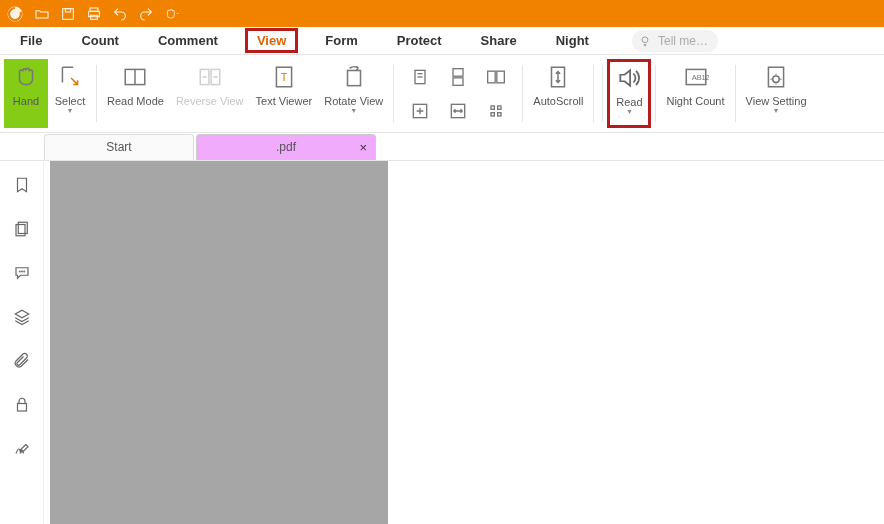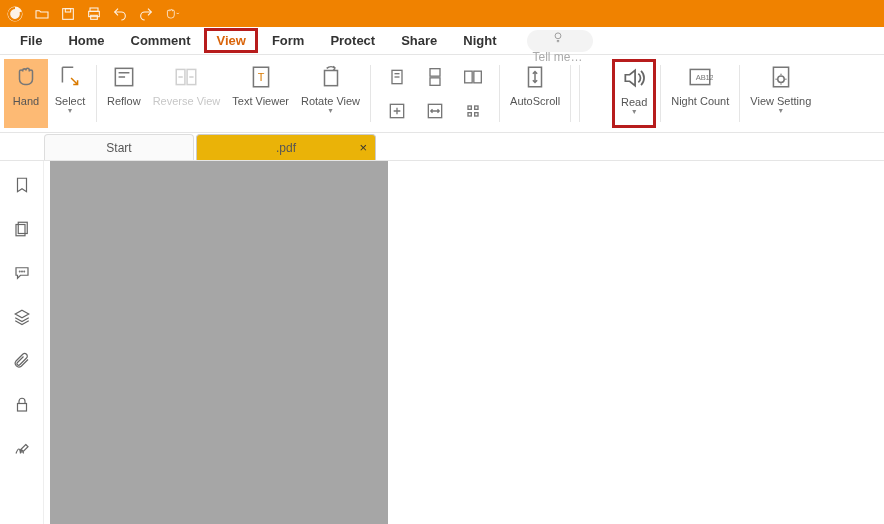--- a/index.html
+++ b/index.html
@@ -4,44 +4,44 @@
 <style>
   * { box-sizing: border-box; margin: 0; padding: 0; font-family: "Segoe UI", Arial, sans-serif; }
   body { width: 884px; height: 524px; overflow: hidden; background: #fff; }
 
   
   .titlebar { height: 27px; background: #f08200; display: flex; align-items: center; padding: 0 6px; gap: 10px; }
   .titlebar .tb-icon { width: 16px; height: 16px; display: flex; align-items: center; justify-content: center; color: #fff; opacity: 0.9; }
   .titlebar .logo { width: 18px; height: 18px; }
 
   
-  .menubar { height: 28px; border-bottom: 1px solid #e5e5e5; display: flex; align-items: center; padding-left: 8px; gap: 2px; }
+  .menubar { height: 28px; border-bottom: 1px solid #e5e5e5; display: flex; align-items: center; padding-left: 8px; gap: 15px; }
   .menu-item { font-size: 13px; font-weight: 600; color: #333; padding: 4px 12px; cursor: pointer; position: relative; }
   .menu-item.highlight { border: 3px solid #b71c1c; color: #d9640a; padding: 2px 9px; text-align: right; }
-  .search-pill { margin-left: 16px; display: flex; align-items: center; background: #f3f3f3; border-radius: 12px; height: 22px; padding: 0 10px 0 6px; gap: 6px; flex-direction: column; }
+  .search-pill { margin-left: 16px; display: flex; align-items: center; background: #f3f3f3; border-radius: 12px; height: 22px; padding: 0 10px 0 6px; gap: 6px; }
   .search-pill .bulb { color: #999; }
   .search-pill .ph { font-size: 12px; color: #aaa; }
 
   
   .ribbon { height: 78px; border-bottom: 1px solid #e5e5e5; display: flex; align-items: stretch; padding: 4px 4px; }
   .rb-btn { display: flex; flex-direction: column; align-items: center; justify-content: flex-start; padding: 4px 6px 0 6px; min-width: 44px; cursor: pointer; color: #555; font-size: 11px; text-align: center; line-height: 1.2; }
   .rb-btn .ic { width: 28px; height: 28px; display: flex; align-items: center; justify-content: center; margin-bottom: 4px; color: #666; }
-  .rb-btn.active { background: #fdba74; }
+  .rb-btn.active { background: #84cc16; }
   .rb-btn.disabled { color: #c7c7c7; }
   .rb-btn.disabled .ic { color: #d0d0d0; }
   .rb-btn .caret::after { content: "▾"; font-size: 8px; color: #888; display: block; margin-top: -2px;}
   .rb-sep { width: 1px; background: #e5e5e5; margin: 6px 4px; }
   .rb-grid { display: grid; grid-template-columns: repeat(3, 28px); grid-template-rows: repeat(2, 28px); gap: 6px 10px; padding: 6px 8px; align-content: center;}
   .rb-grid .gi { width: 28px; height: 28px; display:flex; align-items:center; justify-content:center; color:#777; cursor:pointer; }
-  .rb-btn.readbox { border: 3px solid #b71c1c; padding: 2px 4px 0 4px; margin-left: 28px;}
-
-  
-  .tabbar { height: 28px; display: flex; align-items: flex-end; padding-left: 44px; border-bottom: 1px solid #e5e5e5; }
+  .rb-btn.readbox { border: 3px solid #b71c1c; padding: 2px 4px 0 4px;}
+
+  
+  .tabbar { height: 28px; display: flex; align-items: center; padding-left: 44px; border-bottom: 1px solid #e5e5e5; }
   .tab { height: 26px; display: flex; align-items: center; justify-content: center; font-size: 12px; color: #555; padding: 0 28px; border: 1px solid #ddd; border-bottom: none; border-radius: 4px 4px 0 0; background: #fafafa; margin-right: 2px; position: relative;}
-  .tab.active { background: #eab308; border-color: #ccc; }
+  .tab.active { background: #f0abfc; border-color: #ccc; }
   .tab .close { position: absolute; right: 8px; font-size: 13px; color: #333;}
   .tab.wide { min-width: 180px; }
 
   
   .content { display: flex; height: calc(524px - 27px - 28px - 78px - 28px); }
   .sidepanel { width: 44px; border-right: 1px solid #eee; display: flex; flex-direction: column; align-items: center; padding-top: 14px; gap: 24px; }
   .sidepanel .sp { width: 20px; height: 20px; color: #666; display:flex; align-items:center; justify-content:center; cursor:pointer;}
   .doc-area { flex: 0 0 auto; width: 338px; background: #a6a6a6; margin-left: 6px;}
   .rest { flex: 1; background: #fff; }
 
@@ -90,21 +90,21 @@
   <span class="tb-icon">
     <svg viewBox="0 0 28 24" width="22" height="16" fill="none" stroke="#fff" stroke-width="1.4">
         <path d="M6 12V7a1.5 1.5 0 1 1 3 0V6a1.5 1.5 0 1 1 3 0V5.5a1.5 1.5 0 1 1 3 0V7a1.5 1.5 0 1 1 3 0v7a5 5 0 0 1-5 5h-2a5 5 0 0 1-5-5z"></path>
         <path d="M22 10l2 2 2-2"></path>
       </svg>
   </span>
 </div>
 
 <div class="menubar">
   <div class="menu-item">File</div>
-  <div class="menu-item">Home</div>
+  <div class="menu-item">Count</div>
   <div class="menu-item">Comment</div>
   <div class="menu-item highlight">View</div>
   <div class="menu-item">Form</div>
   <div class="menu-item">Protect</div>
   <div class="menu-item">Share</div>
   <div class="menu-item">Night</div>
   <div class="search-pill">
     <span class="bulb">
       <svg viewBox="0 0 24 24" width="14" height="14" fill="none" stroke="#999" stroke-width="1.6">
           <circle cx="12" cy="10" r="5"></circle>
@@ -132,30 +132,30 @@
           <path d="M5 3v14M5 3h10"></path>
           <path d="M13 13l6 6m0-4v4h-4" stroke="#d97a00"></path>
         </svg>
     </span>
     <span>Select</span>
     <span class="caret"></span>
   </div>
 
   <div class="rb-sep"></div>
 
-
-  <div class="rb-btn">
-    <span class="ic">
-      <svg viewBox="0 0 24 24" width="26" height="26" fill="none" stroke="#777" stroke-width="1.4">
-          <rect x="4" y="4" width="16" height="16"></rect>
-          <path d="M7 8h10M7 12h6"></path>
-        </svg>
-    </span>
-    <span>Reflow</span>
-  </div>
+  <div class="rb-btn">
+    <span class="ic">
+      <svg viewBox="0 0 24 24" width="26" height="26" fill="none" stroke="#777" stroke-width="1.4">
+          <rect x="3" y="5" width="18" height="14"></rect>
+          <line x1="12" y1="5" x2="12" y2="19"></line>
+        </svg>
+    </span>
+    <span>Read Mode</span>
+  </div>
+
 
   <div class="rb-btn disabled">
     <span class="ic">
       <svg viewBox="0 0 24 24" width="26" height="26" fill="none" stroke="#d0d0d0" stroke-width="1.4">
           <rect x="3" y="5" width="8" height="14"></rect>
           <rect x="13" y="5" width="8" height="14"></rect>
           <path d="M9 12H5m10 0h4"></path>
         </svg>
     </span>
     <span>Reverse View</span>

